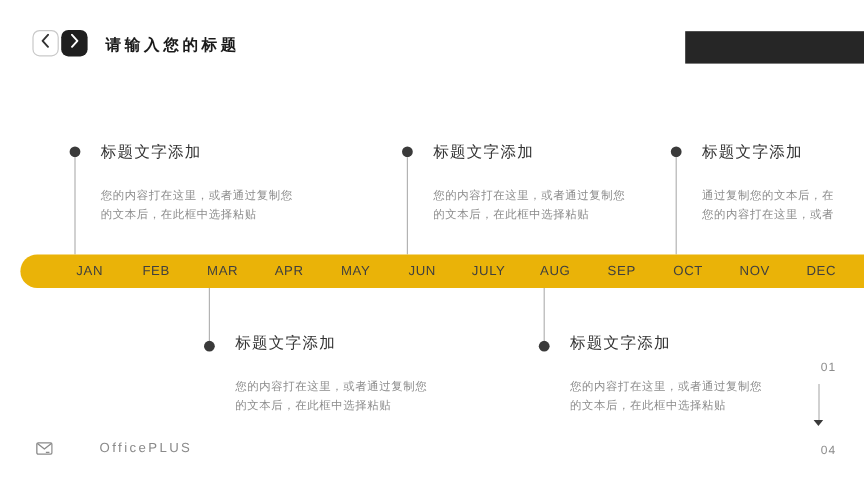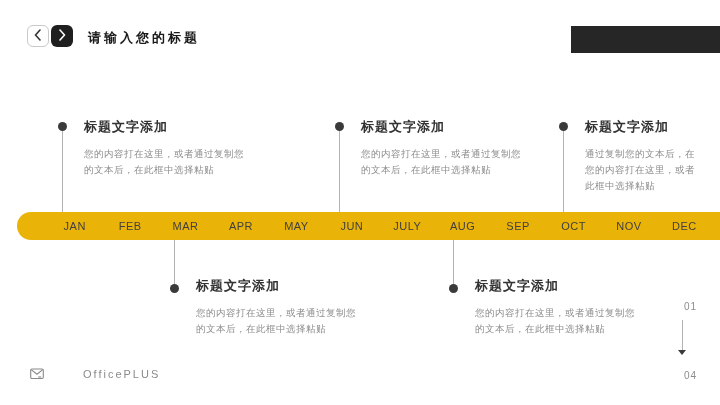--- a/index.html
+++ b/index.html
@@ -25,23 +25,23 @@
     align-items:center; padding:0 8px 0 30px; }
   .month { flex:1; text-align:center; font-size:11px; color:#3f3f3f;
     letter-spacing:0.5px; }
 
   
   .sec { position:absolute; width:190px; }
   .sec .dot { position:absolute; left:0; width:9px; height:9px;
     border-radius:50%; background:#3a3a3a; }
   .sec .vline { position:absolute; left:4px; width:1px; background:#b3b3b3; }
   .sec .content { position:absolute; left:26px; top:0; width:170px; }
-  .sec .sec-title { font-size:13px; font-weight:bold; color:#333333;
+  .sec .sec-title { font-size:13px; font-weight:normal; color:#333333;
     letter-spacing:1px; }
-  .sec .sec-body { margin-top:10px; font-size:9.5px; line-height:16px;
+  .sec .sec-body { margin-top:20px; font-size:9.5px; line-height:16px;
     color:#8c8c8c; letter-spacing:0.5px; }
 
   .sec-top { top:118px; }
   .sec-top .dot { top:4px; }
   .sec-top .vline { top:13px; height:81px; }
   .sec-bottom { top:240px; }
   .sec-bottom .vline { top:0; height:44px; }
   .sec-bottom .dot { top:44px; }
   .sec-bottom .content { top:37px; }
 
@@ -115,21 +115,20 @@
   </div>
 
   <div class="sec sec-top sec3">
     <div class="dot"></div>
     <div class="vline"></div>
     <div class="content">
       <div class="sec-title">标题文字添加</div>
       <div class="sec-body">
         <div>通过复制您的文本后，在</div>
         <div>您的内容打在这里，或者</div>
-        <div>此框中选择粘贴</div>
       </div>
     </div>
   </div>
 
   <div class="timeline-band">
     <div class="month">JAN</div>
     <div class="month">FEB</div>
     <div class="month">MAR</div>
     <div class="month">APR</div>
     <div class="month">MAY</div>

